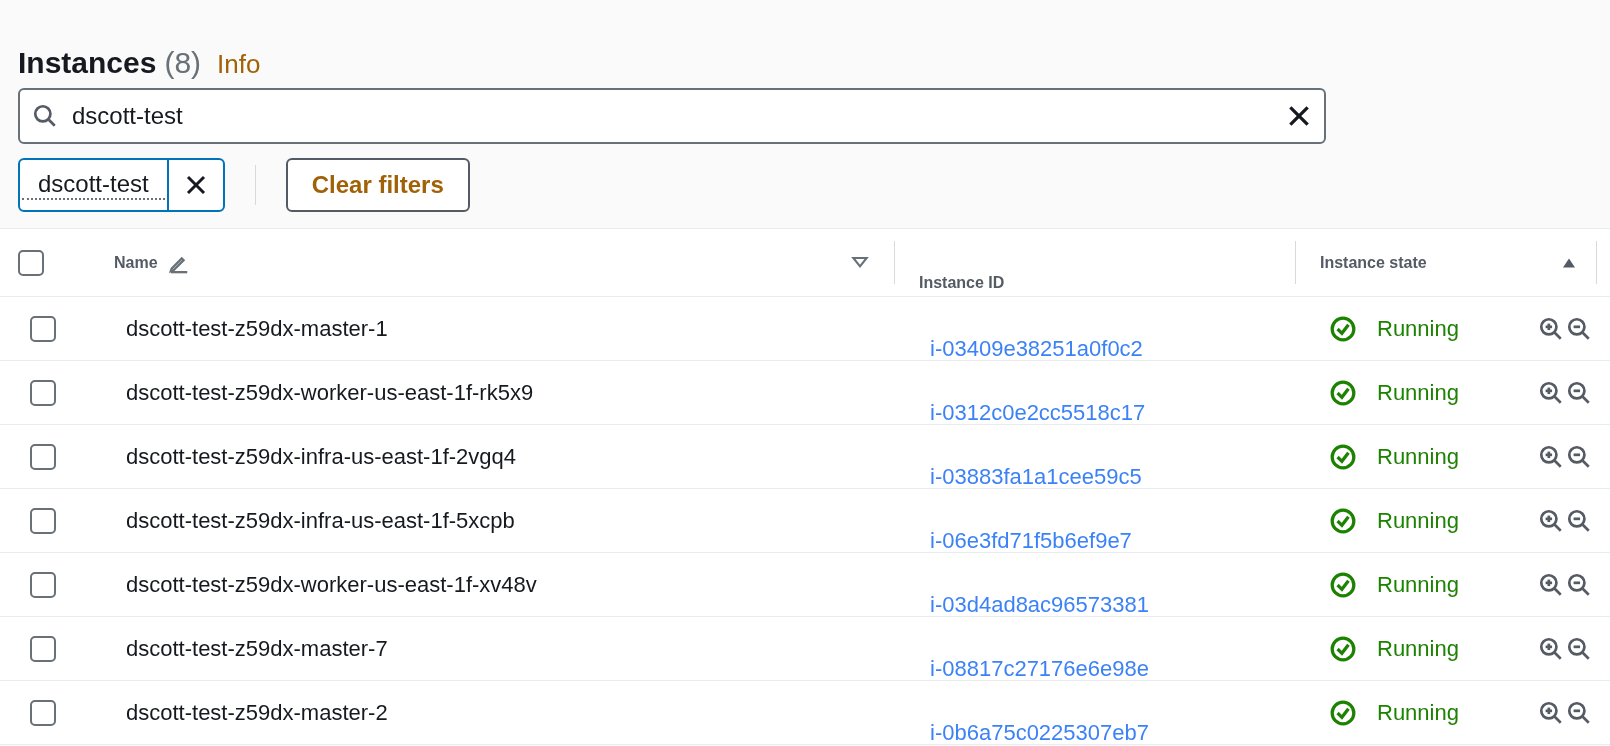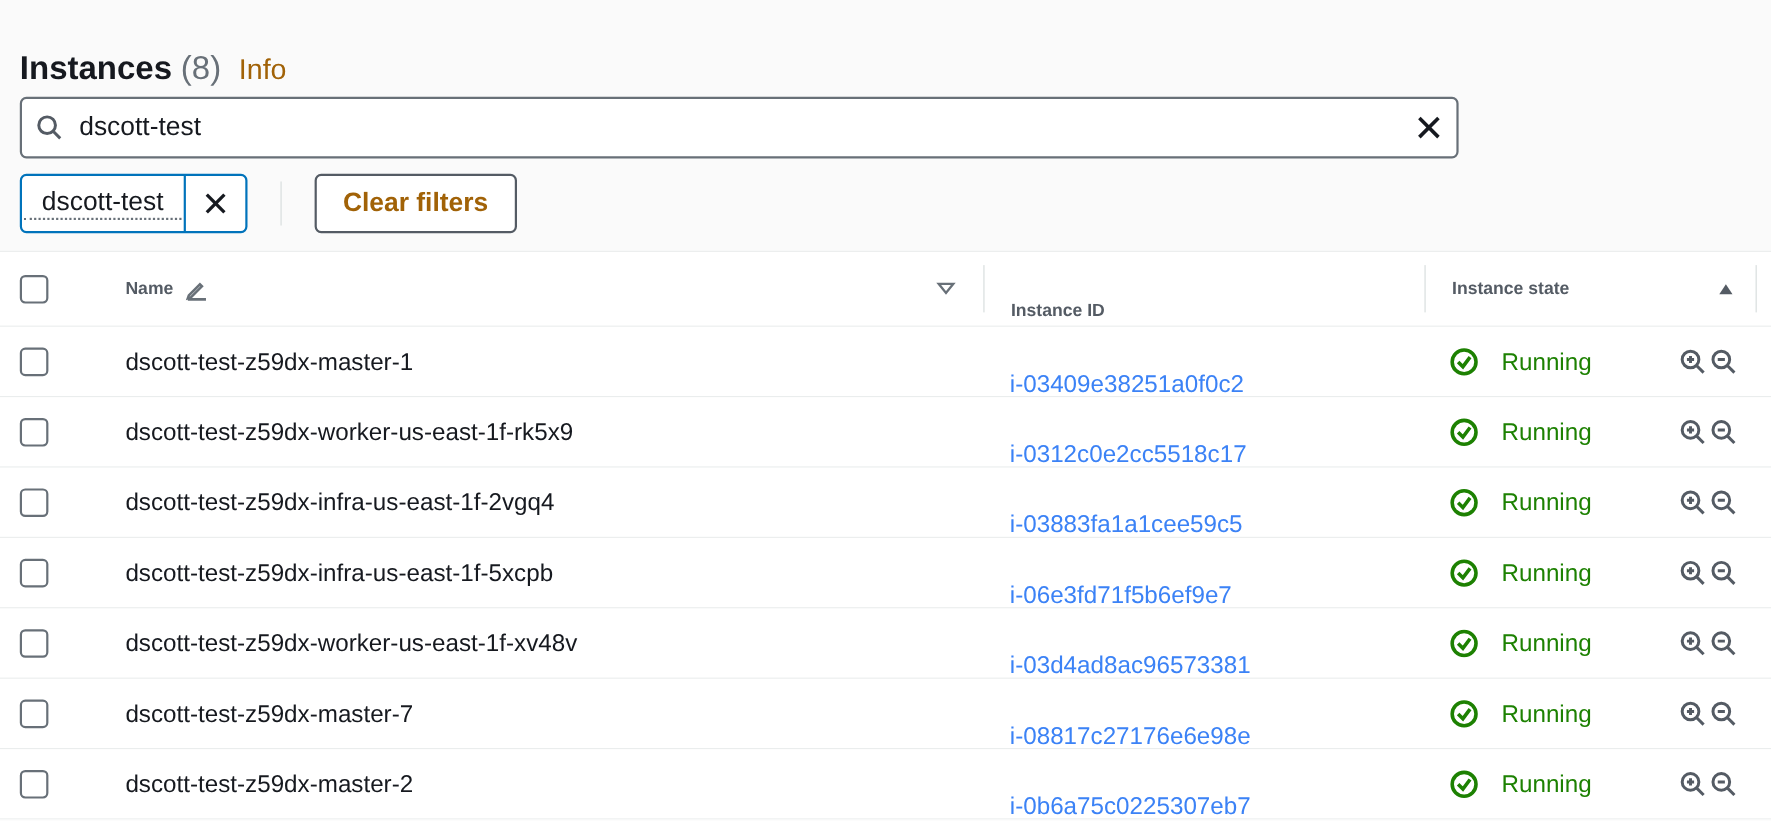--- a/index.html
+++ b/index.html
@@ -155,21 +155,21 @@
   }
   .sort-asc {
     margin-left: auto;
     margin-right: 18px;
   }
   .trow {
     display: flex;
     align-items: center;
     height: 64px;
     border-bottom: 1px solid #eaeded;
-    padding-left: 14px;
+    padding-left: 26px;
     font-size: 22px;
   }
   .checkbox {
     width: 26px;
     height: 26px;
     border: 2.5px solid #687078;
     border-radius: 5px;
     background: #fff;
     cursor: pointer;
   }

